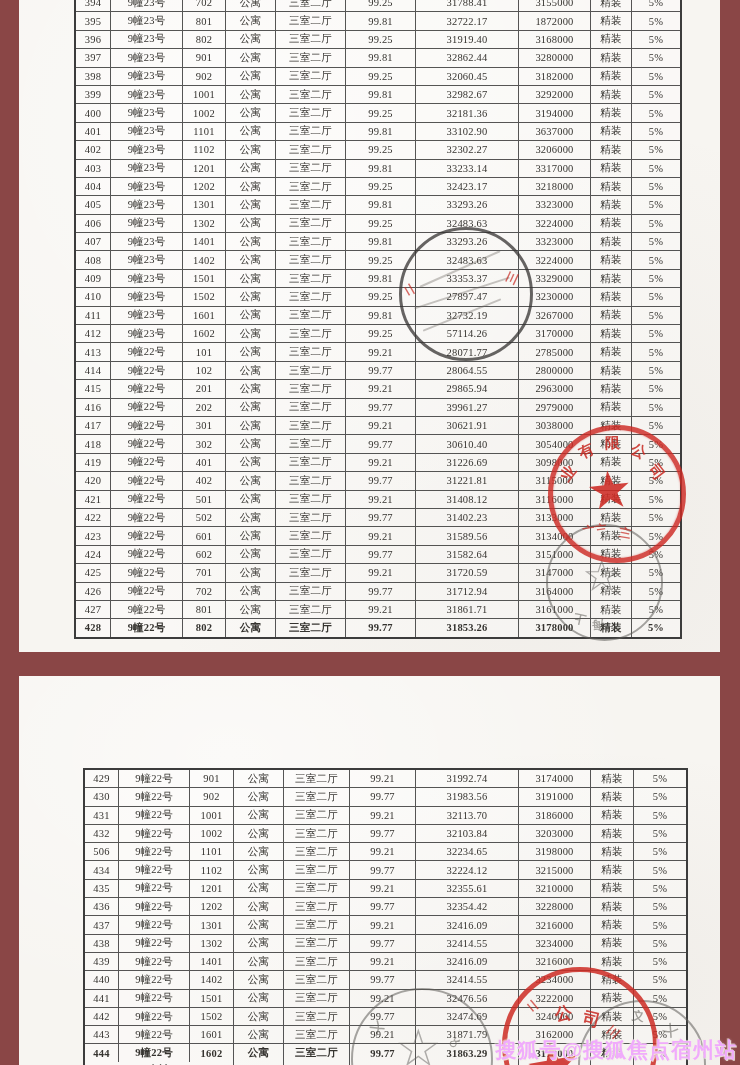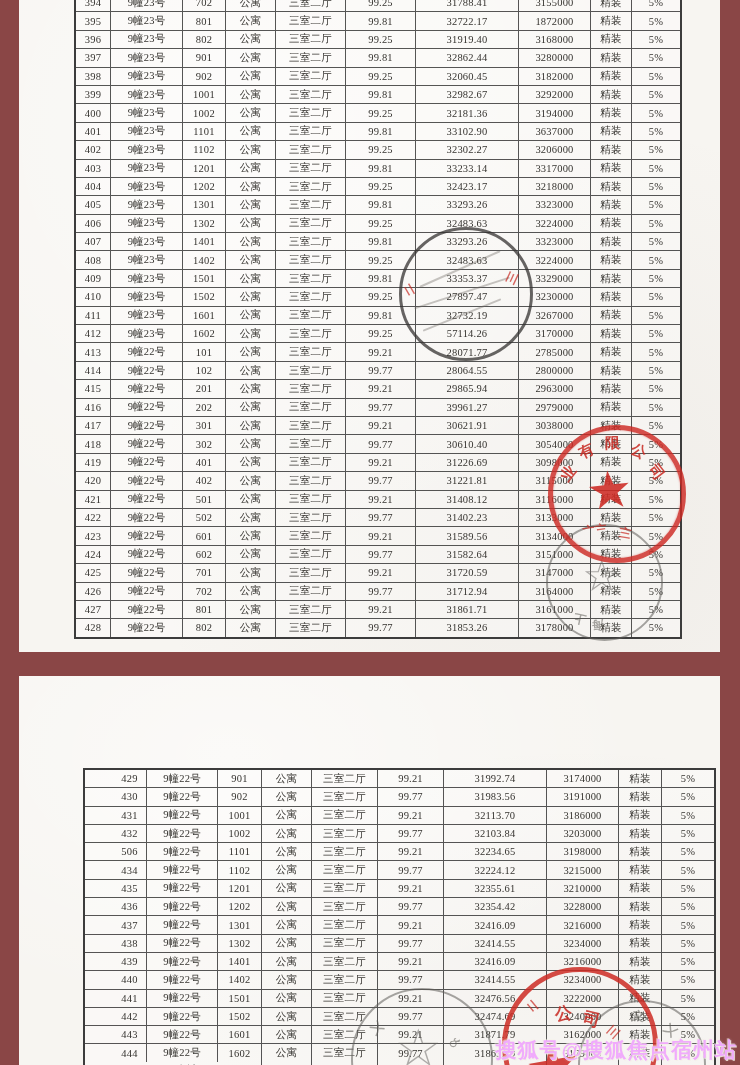--- a/index.html
+++ b/index.html
@@ -10,23 +10,23 @@
   .page{position:absolute;left:19px;width:701px;background:#f7f5f1;
         background-image:radial-gradient(ellipse at 30% 20%, rgba(255,255,255,.5), rgba(0,0,0,0) 60%),
                          radial-gradient(ellipse at 80% 80%, rgba(120,100,90,.06), rgba(0,0,0,0) 55%);}
   #page1{top:0;height:652px;}
   #page2{top:676px;height:389px;}
 
   .ptable{position:absolute;border:2px solid #3c3c3c;background:rgba(255,255,255,.35);z-index:10;}
   #table1{left:74px;top:-8px;}
   #table2{left:83px;top:768px;}
   .trow{display:grid;border-bottom:1px solid rgba(55,55,55,.85);}
-  .trow:last-child{border-bottom:none;}
+  .trow:last-child{border-bottom:none;font-weight:bold;}
   #table1 .trow{grid-template-columns:35px 72px 43px 50px 70px 70px 103px 72px 41px 48px;height:17.4px;}
-  #table2 .trow{grid-template-columns:34px 71px 44px 50px 66px 66px 103px 72px 43px 52px;height:17.3px;padding-left:28px;}
+  #table2 .trow{grid-template-columns:34px 71px 44px 50px 66px 66px 103px 72px 43px 52px;height:17.3px;}
   #table2 .trow.totals{grid-template-columns:149px 50px 66px 66px 103px 72px 43px 52px;}
   .tcell{display:flex;align-items:center;justify-content:center;
          border-right:1px solid rgba(55,55,55,.85);
          font-size:10.5px;color:#35332f;letter-spacing:.2px;white-space:nowrap;overflow:hidden;}
   .tcell:last-child{border-right:none;}
 
   
   .stamp{position:absolute;border-radius:50%;}
   .seal-oval{left:399px;top:227px;width:128px;height:128px;z-index:25;
              border:3px solid rgba(52,50,48,.75);}

